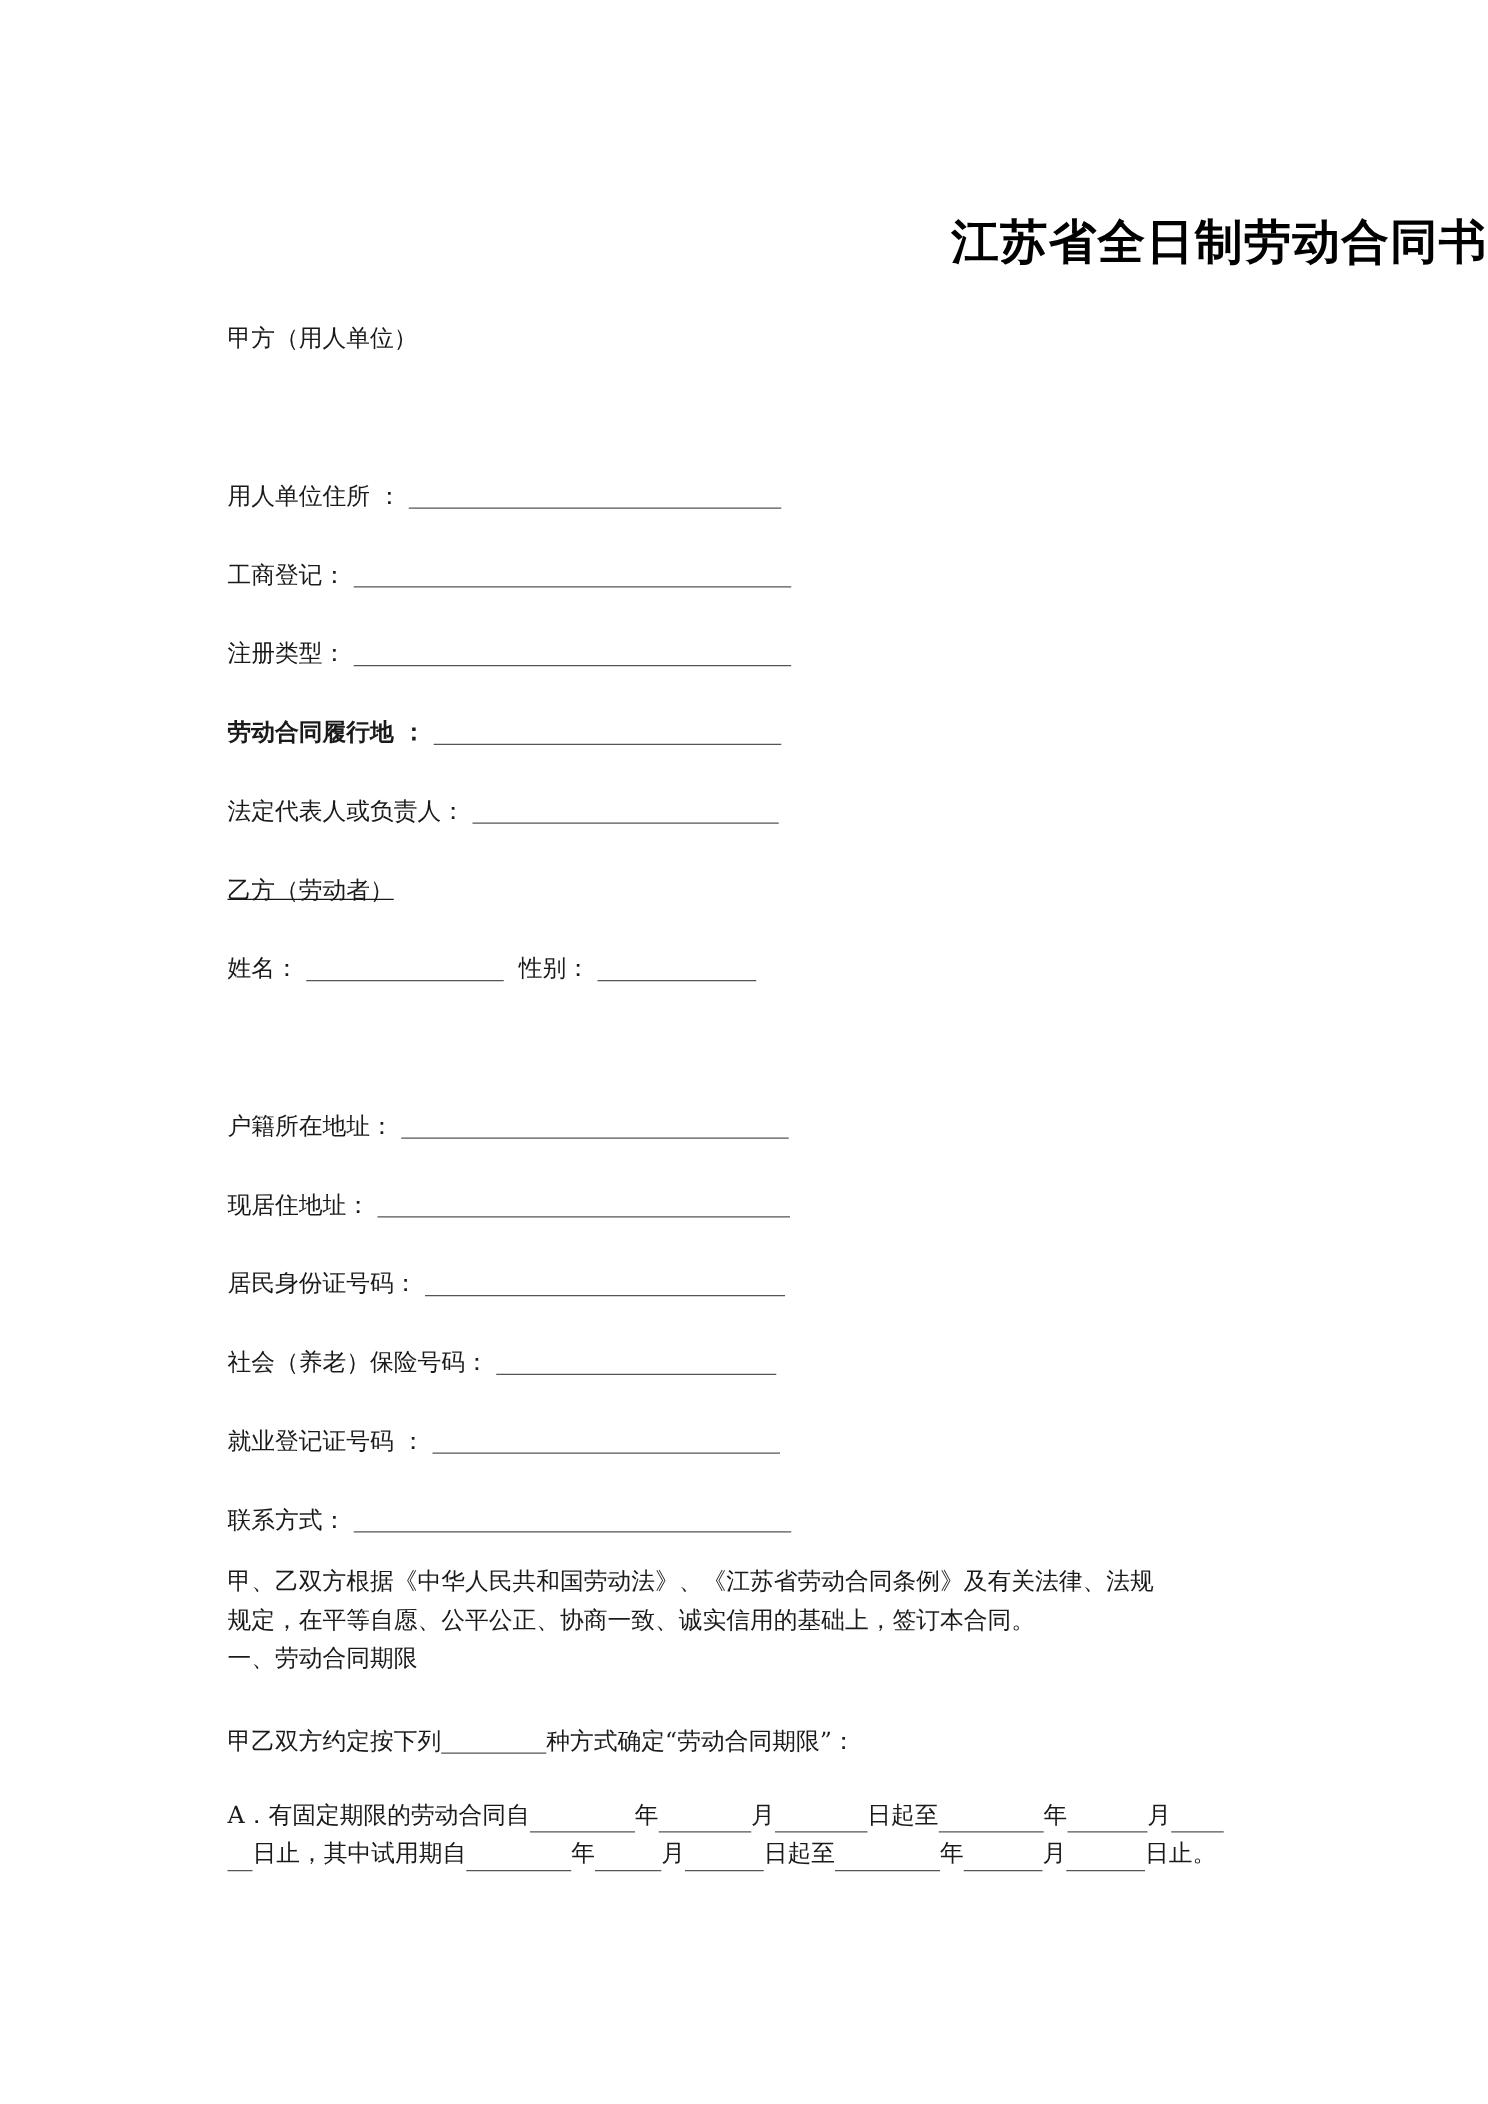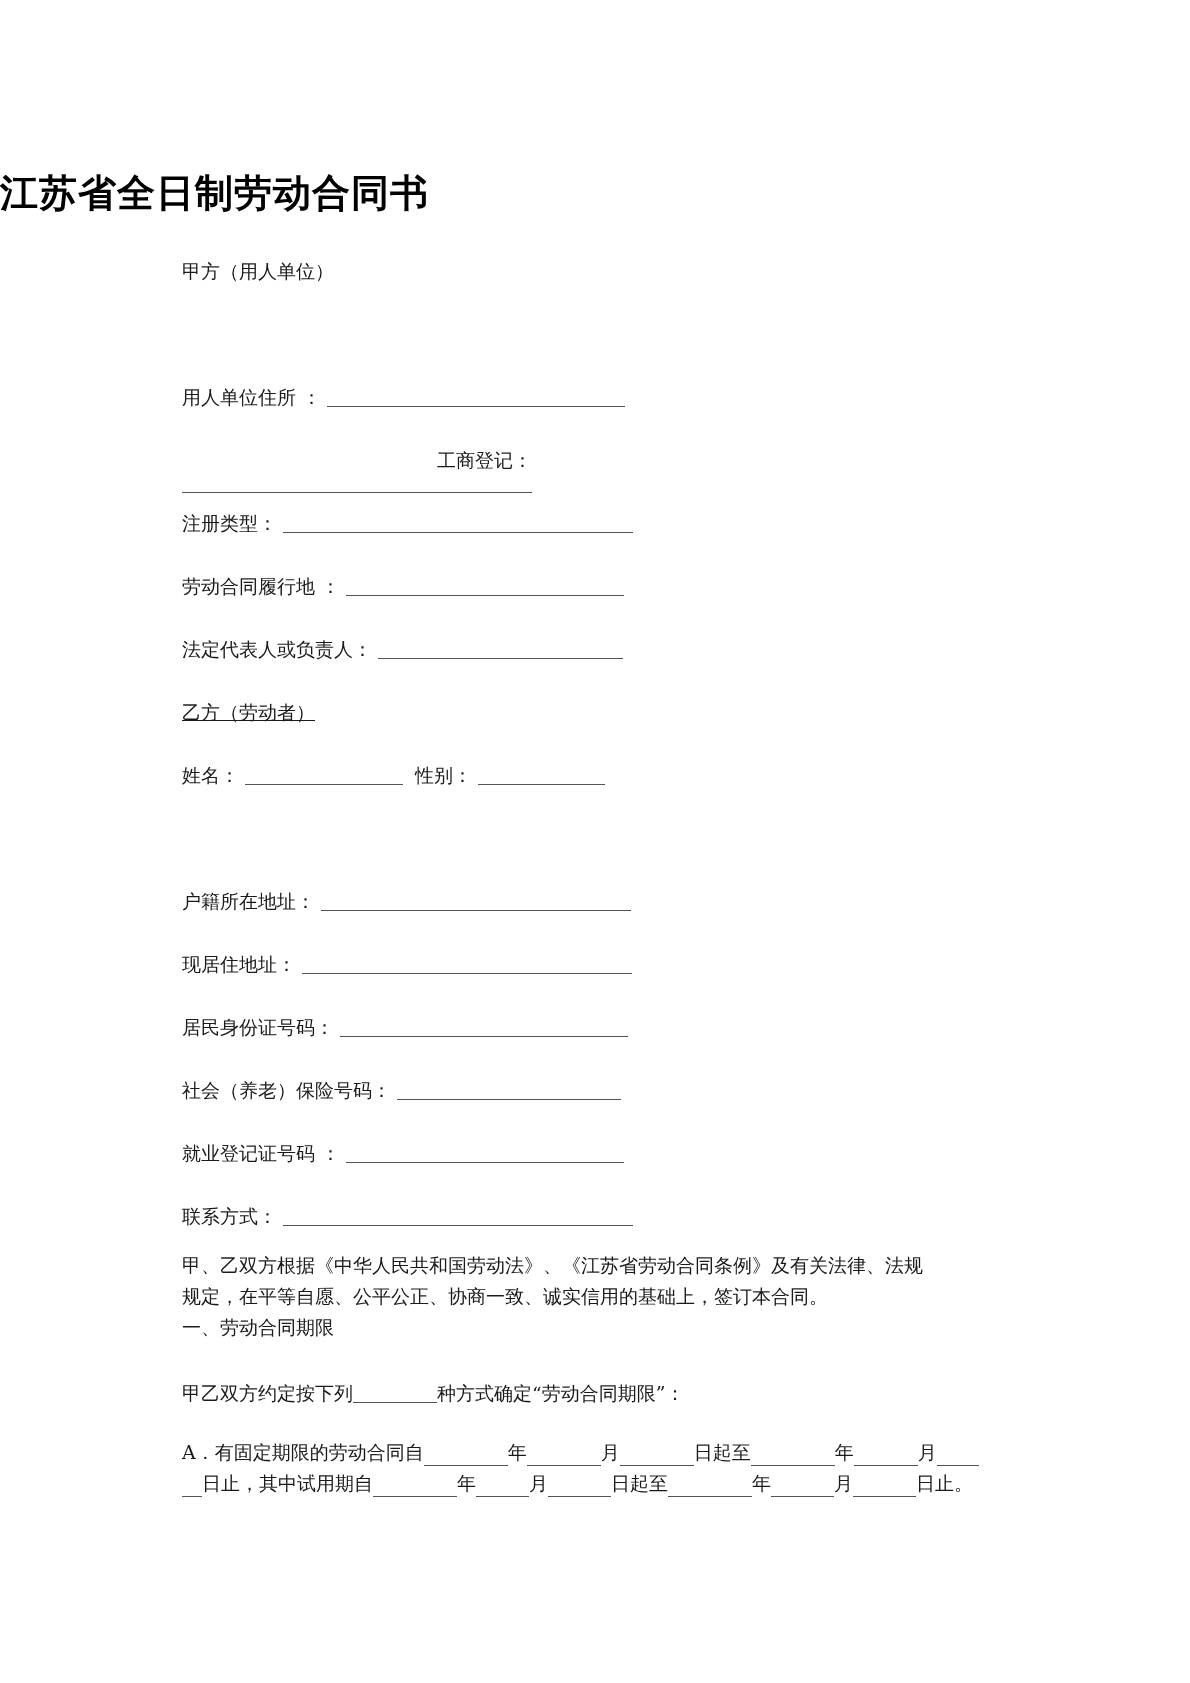--- a/index.html
+++ b/index.html
@@ -1,19 +1,19 @@
 <!DOCTYPE html>
 <html><head>
 <meta charset="utf-8">
 <style>
   html, body { margin: 0; padding: 0; background: #ffffff; }
   body { width: 1190px; height: 1683px; position: relative; overflow: hidden;
          font-family: "DejaVu Serif", "Liberation Serif", serif; color: #1a1a1a; }
   .page { position: absolute; left: 0; top: 0; width: 1190px; height: 1683px; background: #fff; }
-  .title { position: absolute; left: 0; width: 1190px; top: 168px; text-align: left;
+  .title { position: absolute; left: 0; width: 1190px; top: 168px; text-align: right;
            font-size: 38px; font-weight: bold; letter-spacing: 1px; color: #000; }
   .row { position: absolute; left: 182px; font-size: 19px; line-height: 24px; white-space: nowrap; display: flex; align-items: flex-end; text-align: right; }
   .blank { display: inline-block; border-bottom: 1px solid #555; height: 20px; margin-bottom: 2px; }
   .gap { display: inline-block; }
   .para { position: absolute; left: 182px; width: 842px; font-size: 19px; line-height: 31px; }
   .para .line { white-space: nowrap; display: flex; align-items: flex-end; height: 31px; }
 </style>
 </head>
 <body>
 
@@ -25,33 +25,33 @@
     <span>甲方（用人单位）</span>
   </div>
 
 
   <div class="row" style="top:385px;">
     <span>用人单位住所 ：</span>
     <span class="gap" style="width:6px"></span>
     <span class="blank" style="width:298px"></span>
   </div>
 
-  <div class="row" style="top:448px;flex-direction:column;">
+  <div class="row" style="top:448px;">
     <span>工商登记：</span>
     <span class="gap" style="width:6px"></span>
     <span class="blank" style="width:350px"></span>
   </div>
 
   <div class="row" style="top:511px;">
     <span>注册类型：</span>
     <span class="gap" style="width:6px"></span>
     <span class="blank" style="width:350px"></span>
   </div>
 
-  <div class="row" style="top:574px;">
+  <div class="row" style="top:574px;font-weight:bold;">
     <span>劳动合同履行地 ：</span>
     <span class="gap" style="width:6px"></span>
     <span class="blank" style="width:278px"></span>
   </div>
 
   <div class="row" style="top:637px;">
     <span>法定代表人或负责人：</span>
     <span class="gap" style="width:6px"></span>
     <span class="blank" style="width:245px"></span>
   </div>

